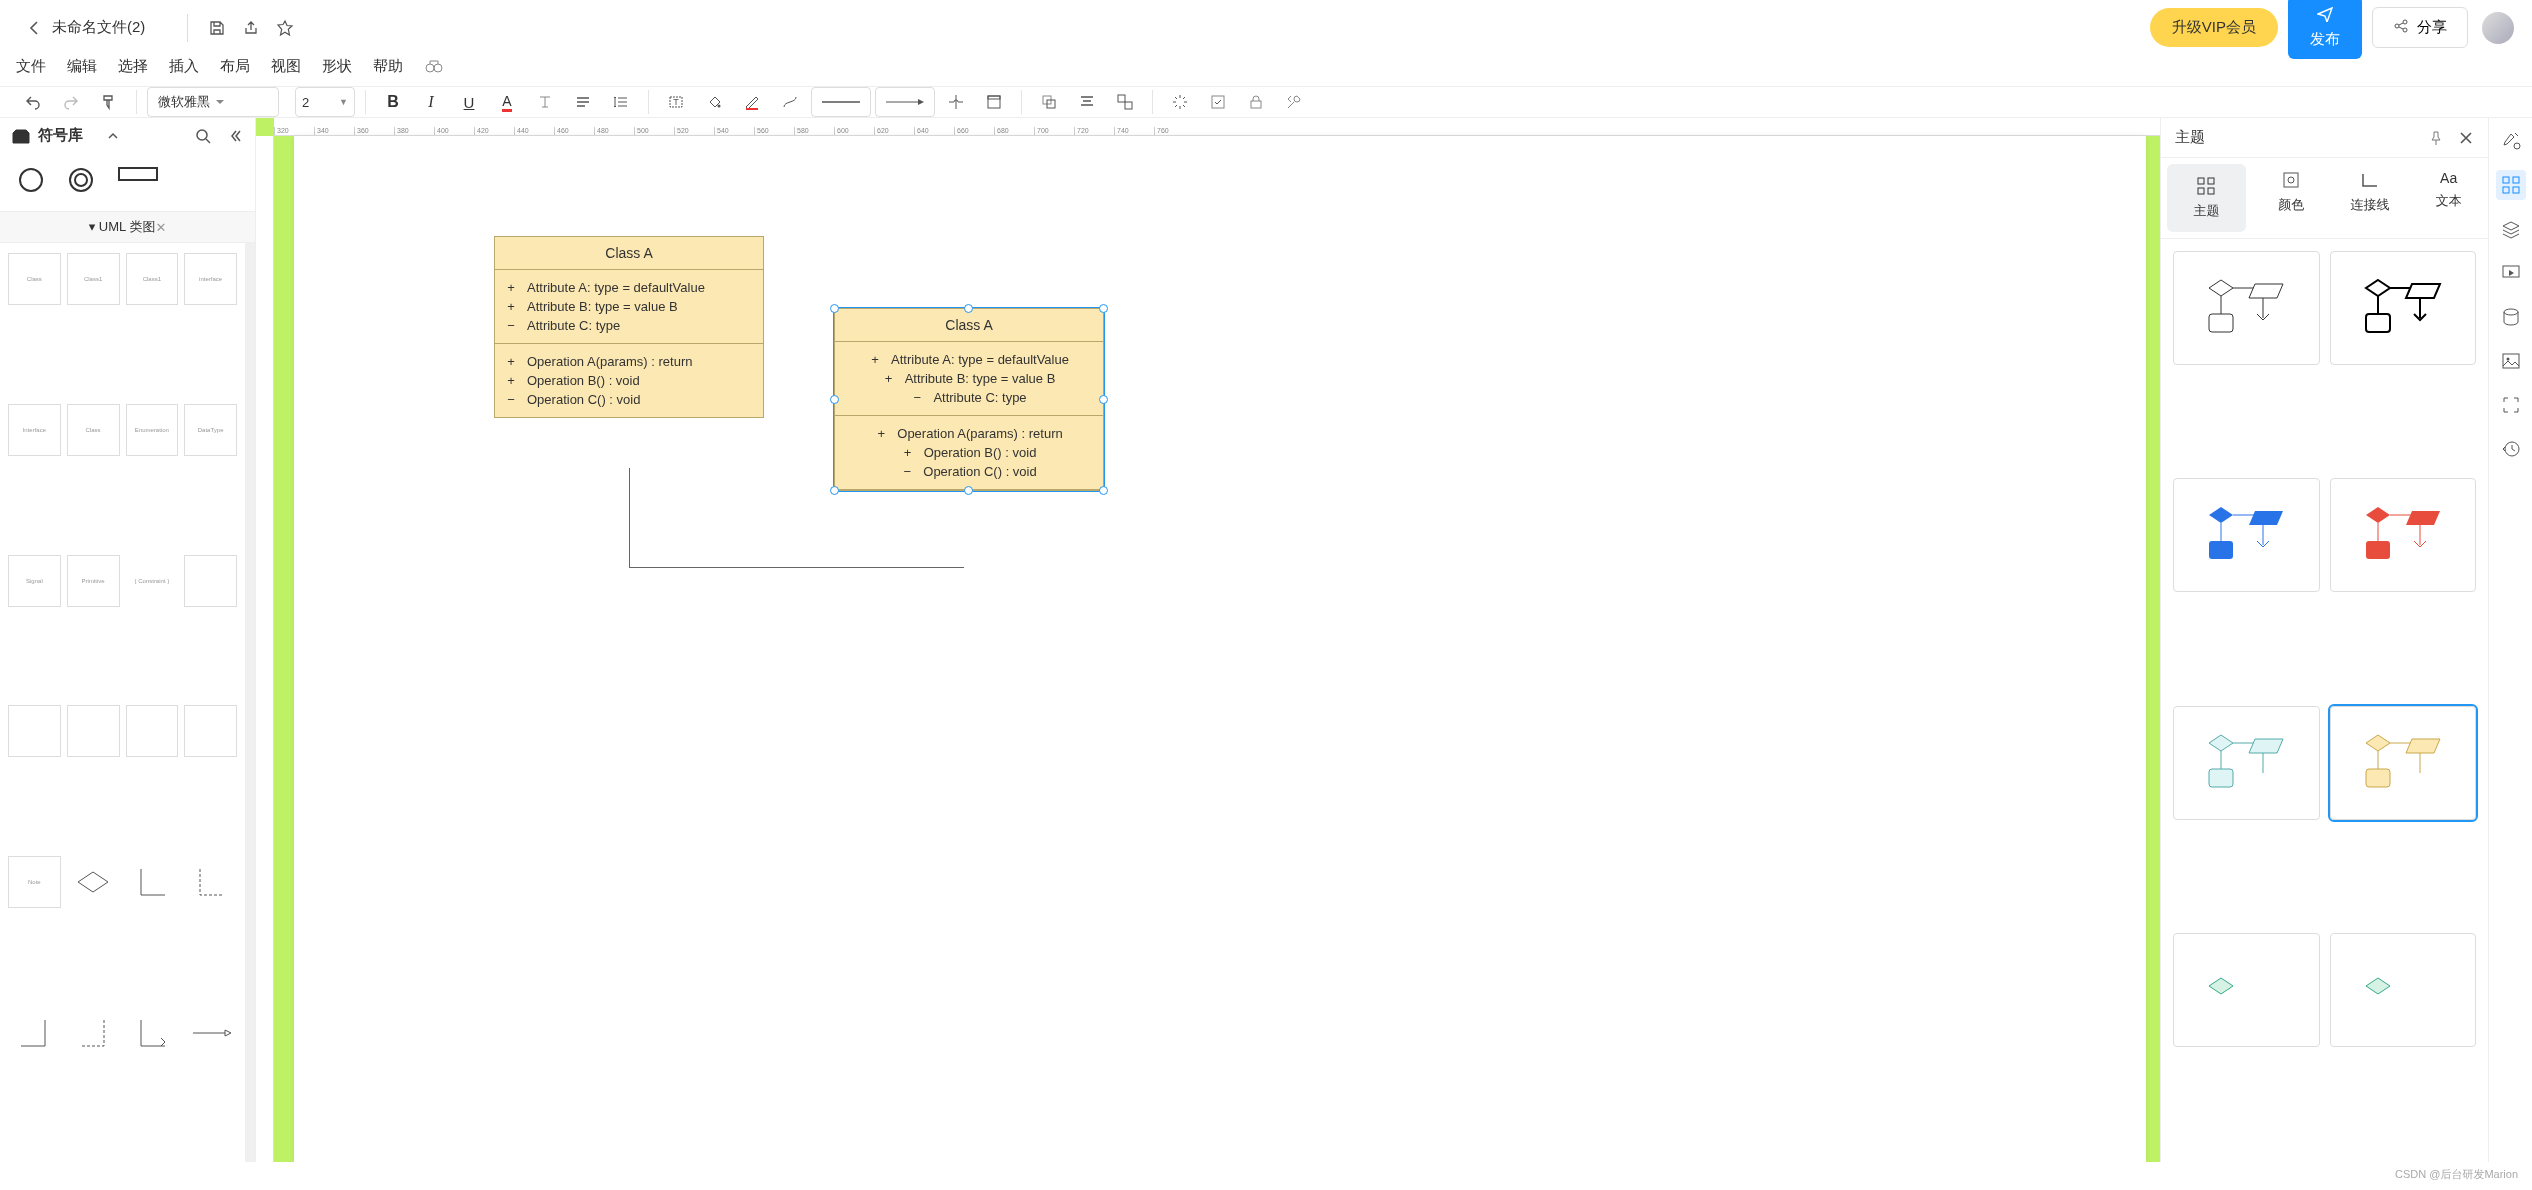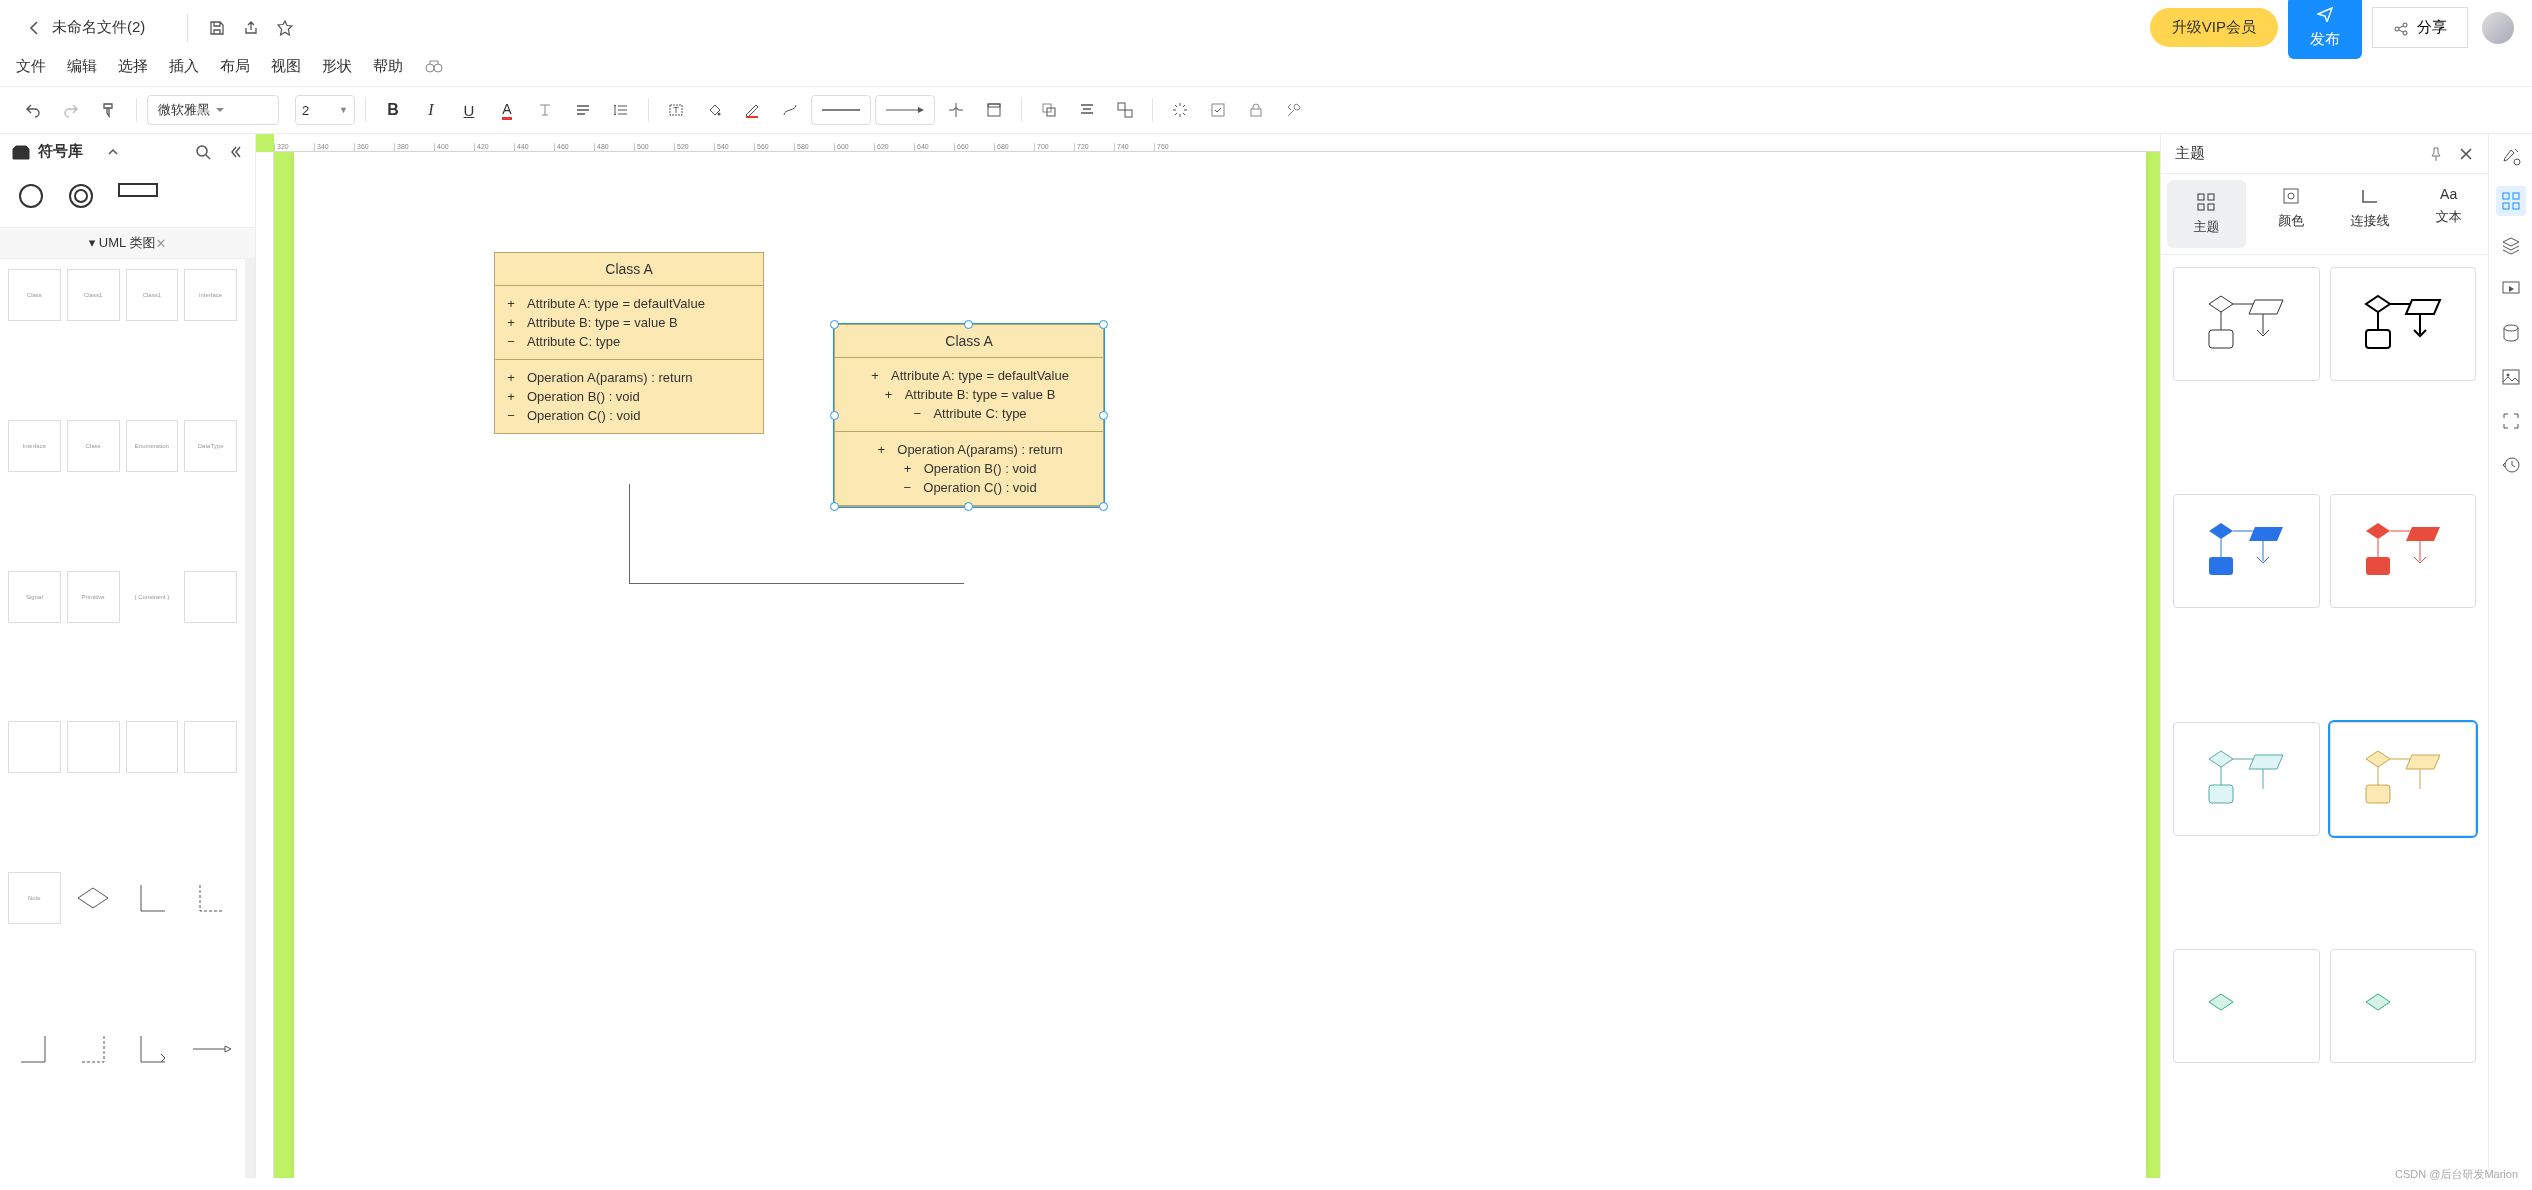--- a/index.html
+++ b/index.html
@@ -6,30 +6,30 @@
 body { background:#fff; color:#333; font-size:13px; overflow:hidden; }
 
 
 .header { display:flex; align-items:center; height:56px; padding:0 18px; border-bottom:1px solid transparent; }
 .header .filename { font-size:15px; color:#333; margin-right:30px; }
 .header .divider-v { width:1px; height:28px; background:#ddd; margin:0 12px; }
 .header .hicon { width:34px; height:34px; display:flex; align-items:center; justify-content:center; cursor:pointer; border-radius:4px; }
 .header .spacer { flex:1; }
 .btn-vip { background:#FFD54F; color:#333; border:none; border-radius:22px; padding:10px 22px; font-size:15px; font-weight:500; cursor:pointer; margin-right:10px; }
 .btn-publish { background:#168EFF; color:#fff; border:none; border-radius:6px; padding:10px 22px; font-size:15px; cursor:pointer; display:flex; align-items:center; gap:8px; margin-right:10px;flex-direction:column; }
-.btn-share { background:#fff; border:1px solid #ddd; border-radius:0; padding:10px 20px; font-size:15px; cursor:pointer; display:flex; align-items:flex-end; gap:8px; margin-right:14px; }
+.btn-share { background:#fff; border:1px solid #ddd; border-radius:6px; padding:10px 20px; font-size:15px; cursor:pointer; display:flex; align-items:flex-start; gap:8px; margin-right:14px; }
 .avatar { width:32px; height:32px; border-radius:50%; background:linear-gradient(135deg,#ddd,#aab); }
 
 
 .menubar { display:flex; align-items:center; padding:0 16px 10px 16px; gap:21px; }
 .menubar span { font-size:15px; cursor:pointer; color:#333; }
 .menubar .binocular { width:20px; height:20px; }
 
 
-.formatbar { display:flex; align-items:center; padding:6px 16px; border-top:1px solid #eee; border-bottom:1px solid #eee; height:48px; gap:4px; }
+.formatbar { display:flex; align-items:center; padding:6px 16px; border-top:1px solid #eee; border-bottom:1px solid #eee; height:32px; gap:4px; }
 .tb-btn { width:34px; height:32px; display:flex; align-items:center; justify-content:center; cursor:pointer; border-radius:4px; }
 .tb-sep { width:1px; height:24px; background:#e5e5e5; margin:0 6px; }
 .font-select { border:1px solid #ddd; border-radius:4px; height:30px; padding:0 24px 0 10px; font-size:13px; min-width:132px; background:#fff; position:relative; display:flex; align-items:center; }
 .size-select { border:1px solid #ddd; border-radius:4px; height:30px; width:60px; padding:0 6px; display:flex; align-items:center; justify-content:space-between; font-size:13px; }
 .combo { border:1px solid #ddd; border-radius:4px; height:30px; min-width:60px; padding:0 6px; display:flex; align-items:center; justify-content:center; }
 
 
 .main { display:flex; height:calc(100vh - 56px - 42px - 48px); }
 .left-panel { width:256px; border-right:1px solid #eee; display:flex; flex-direction:column; }
 .sym-header { display:flex; align-items:center; padding:8px 12px; gap:8px; }

